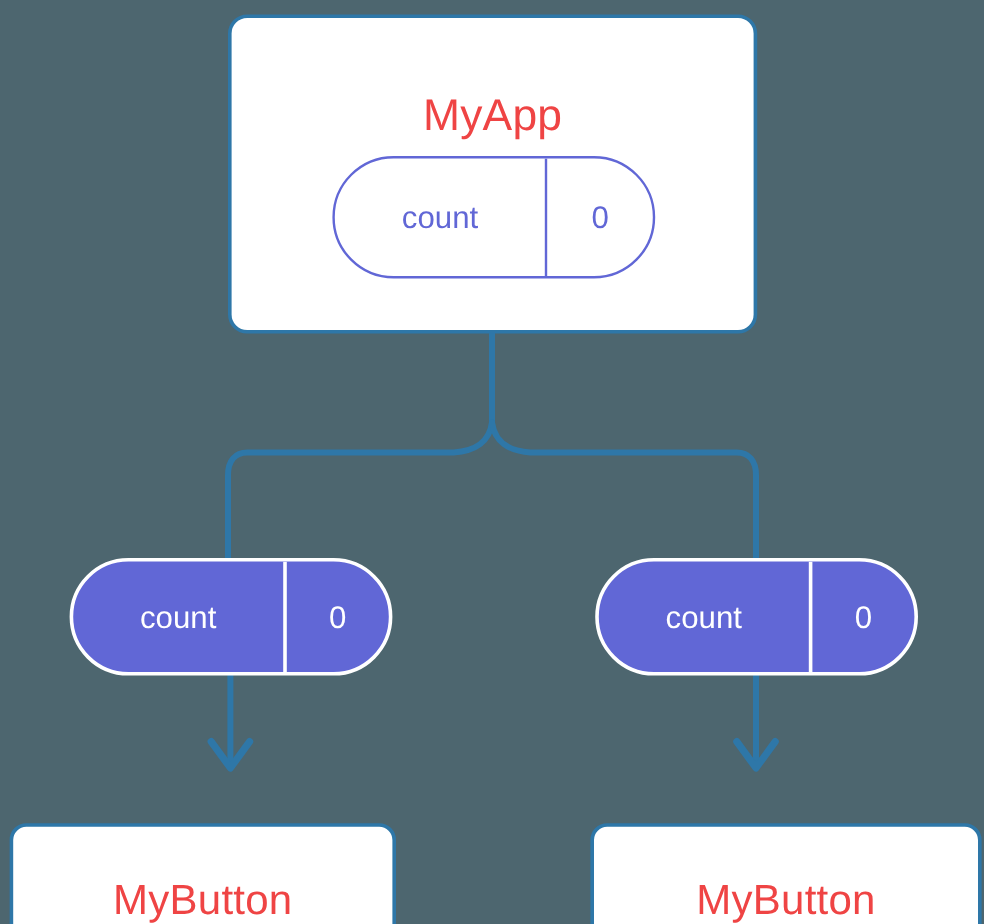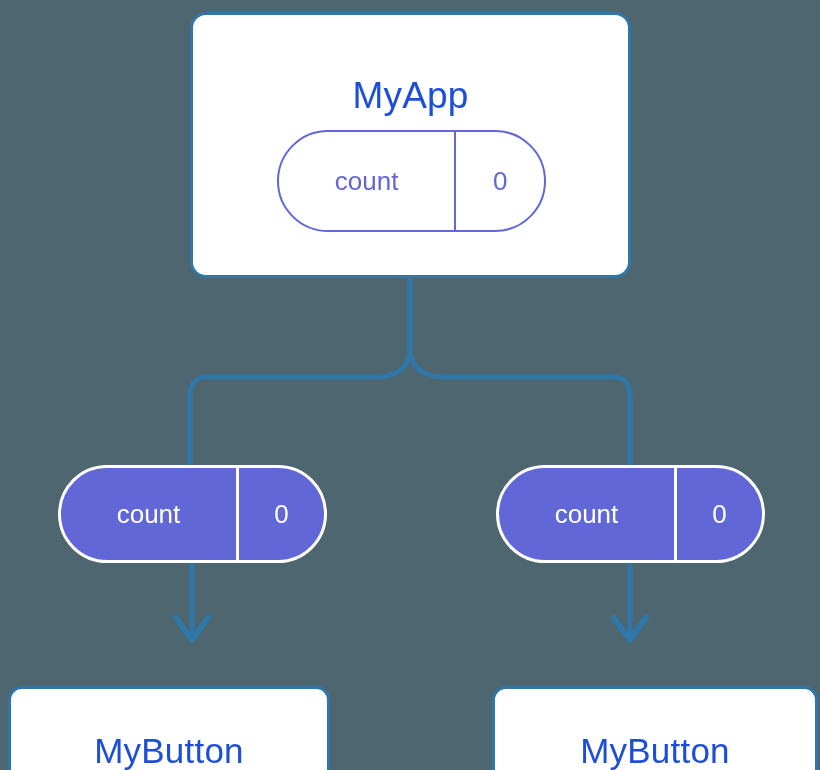--- a/index.html
+++ b/index.html
@@ -41,21 +41,21 @@
     left: 190px;
     top: 12px;
     width: 441px;
     height: 266px;
   }
   .card-title {
     position: absolute;
     left: 0;
     right: 0;
     text-align: center;
-    color: #1d4ed8;
+    color: #ef4444;
     font-size: 37px;
     font-weight: 400;
     letter-spacing: 0.2px;
     white-space: nowrap;
   }
   #app-card .card-title {
     top: 60px;
   }
 
   

